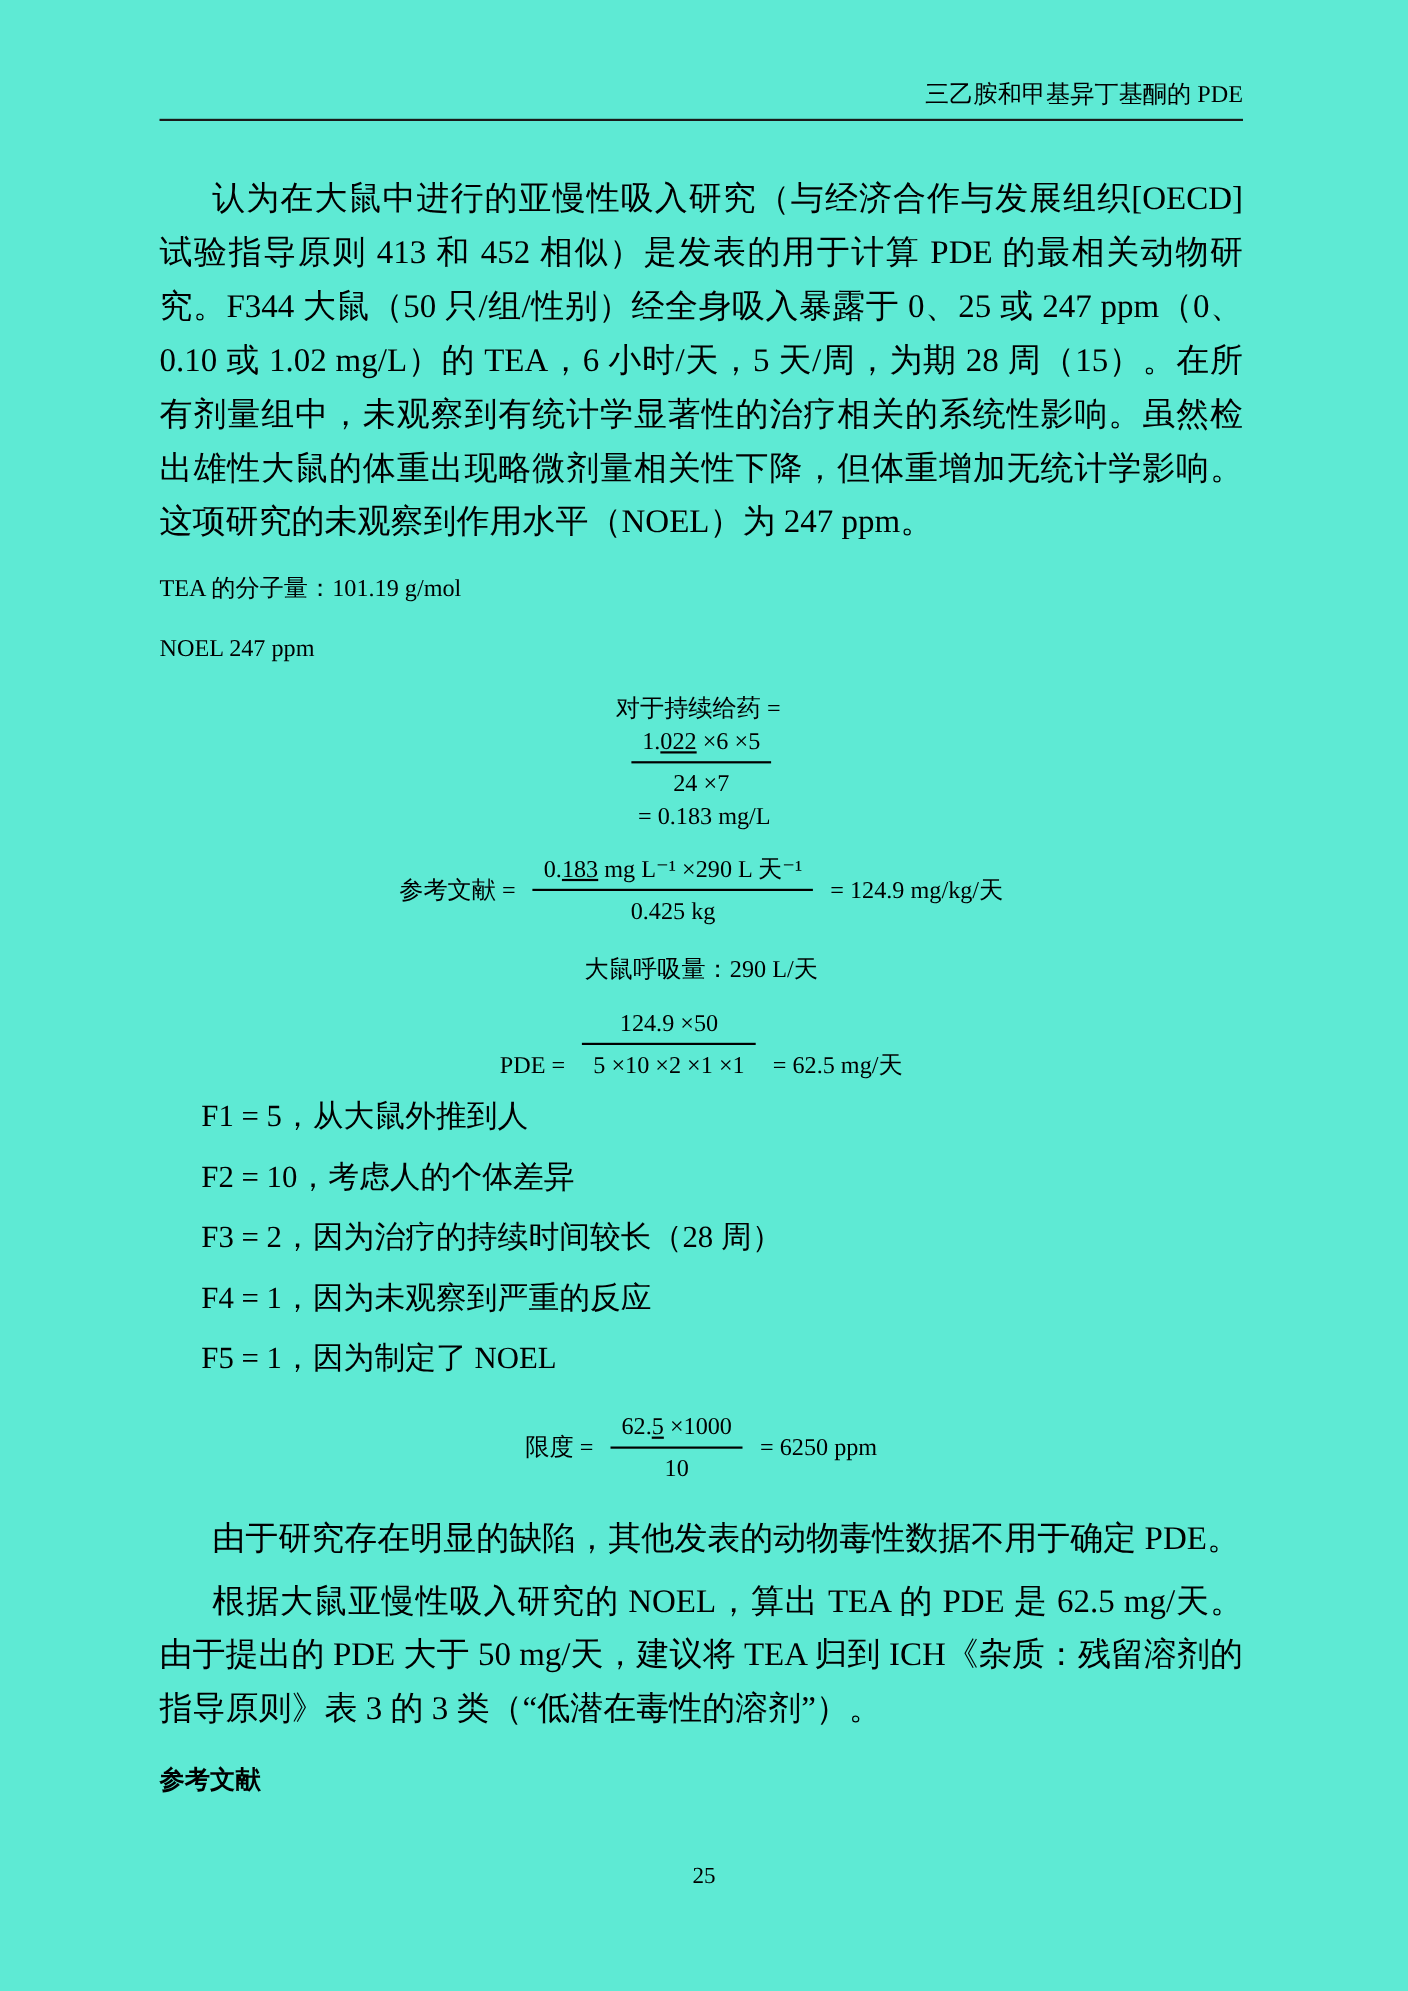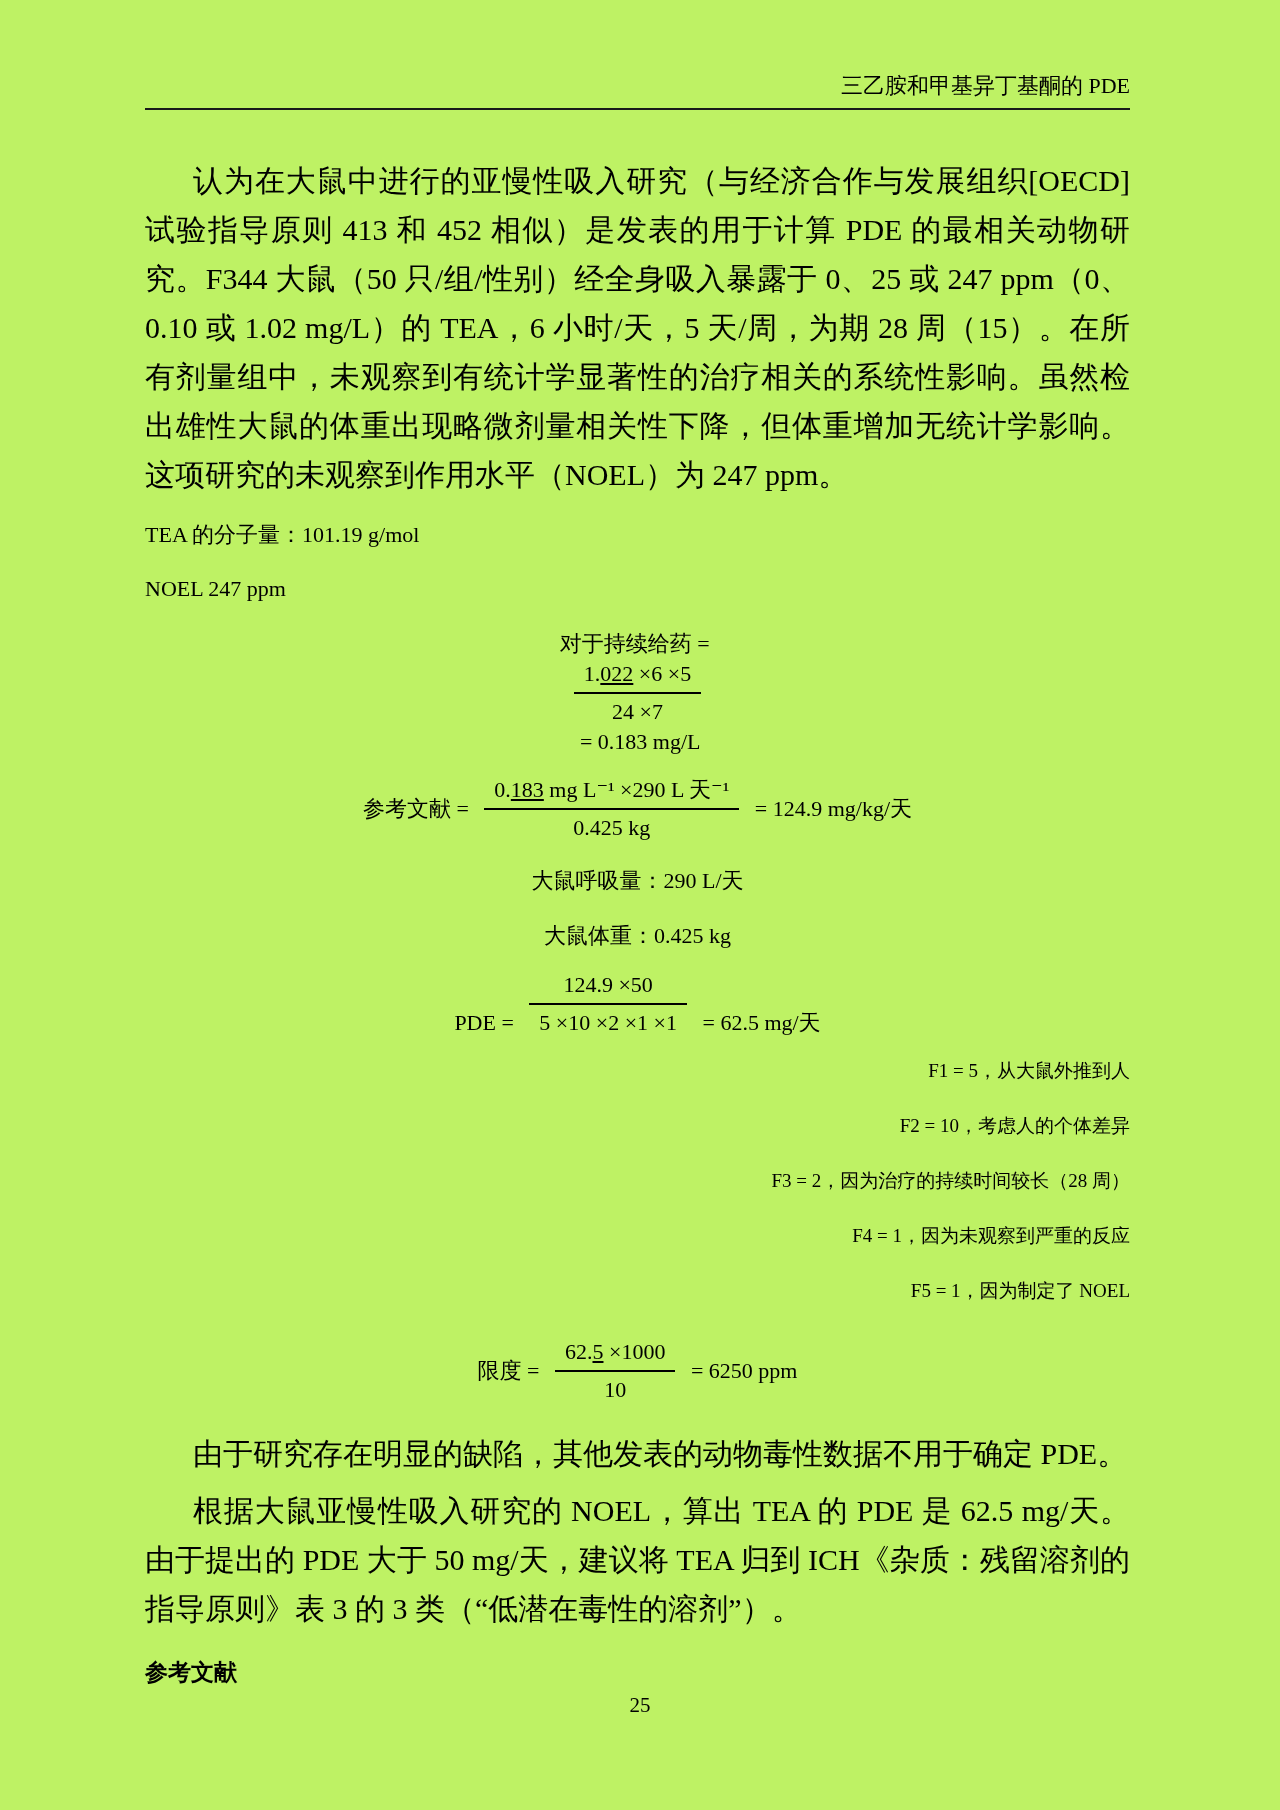--- a/index.html
+++ b/index.html
@@ -1,20 +1,20 @@
 <!DOCTYPE html>
 <html><head>
 <meta charset="utf-8">
 <style>
   html,body { margin:0; padding:0; background:#888; }
   .page {
     position:relative;
     width:1280px; height:1810px;
     margin:0 auto;
-    background:#bef264;
+    background:#5eead4;
     color:#000;
     font-family:"Liberation Serif","DejaVu Serif",serif;
     overflow:hidden;
   }
   .content {
     position:absolute;
     left:145px; right:150px; top:0;
   }
   .header-line {
     margin-top:72px;
@@ -61,25 +61,24 @@
   .align-low { align-items:flex-end; }
   .u { text-decoration:underline; }
 
   .f-conv { margin-top:12px; }
   .f-cont { margin-top:18px;flex-direction:column; }
   .f-daily { margin-top:18px; }
   .f-pde { margin-top:12px; }
   .f-limit { margin-top:24px; }
 
   .factor {
-    font-size:19px;
+    font-size:28px;
     line-height:44px;
     margin-left:38px;
     margin-top:11px;
-    text-align:right;
   }
   .factor:first-of-type { margin-top:24px; }
 
   .flaw { margin-top:24px; }
   .heading {
     font-size:23px;
     font-weight:bold;
     line-height:44px;
   }
   .h-conclusion { margin-top:14px; }
@@ -124,21 +123,20 @@
       <span class="flabel">参考文献 = </span>
       <span class="frac">
         <span class="num"><span>0.</span><span class="u">183</span><span> mg L⁻¹ ×290 L 天⁻¹</span></span>
         <span class="den">0.425 kg</span>
       </span>
       <span class="fresult"> = 124.9 mg/kg/天</span>
     </div>
 
     <div class="center-line resp">大鼠呼吸量：290 L/天</div>
 
-    <div class="center-line weight">大鼠体重：0.425 kg</div>
 
     <div class="formula align-low f-pde">
       <span class="flabel">PDE = </span>
       <span class="frac bar-top">
         <span class="num">124.9 ×50</span>
         <span class="den">5 ×10 ×2 ×1 ×1</span>
       </span>
       <span class="fresult"> = 62.5 mg/天</span>
     </div>
 

